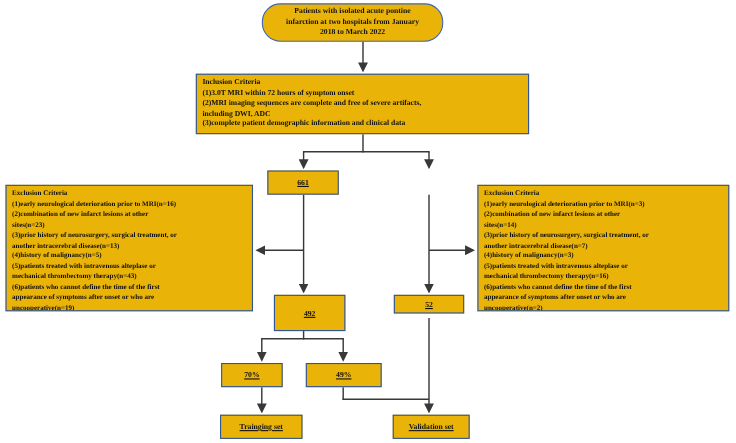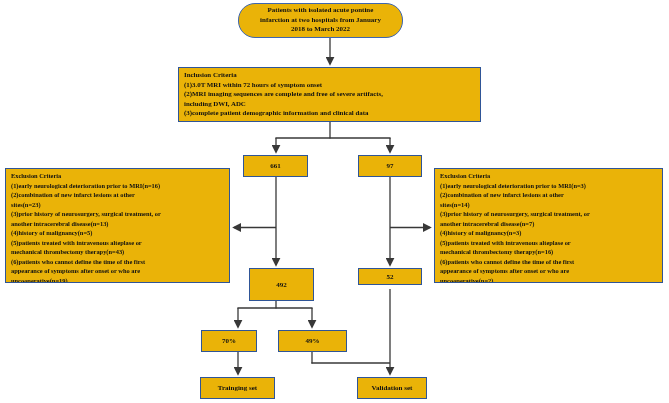--- a/index.html
+++ b/index.html
@@ -27,21 +27,21 @@
   }
   .para{
     white-space:pre-line;
     padding:2px 5px;
     text-align:left;
     overflow:hidden;
   }
   .f-start{font-size:7px;line-height:9.6px;}
   .f-incl{font-size:6.9px;line-height:9.6px;}
   .f-excl{font-size:6.4px;line-height:9.55px;}
-  .f-node{font-size:7px;}
+  .f-node{font-size:7px;text-decoration:underline;}
 </style>
 </head>
 <body>
 
 <div class="stage">
 
   <svg class="connectors" viewBox="0 0 669 403" xmlns="http://www.w3.org/2000/svg">
     <defs>
       <marker id="ah" markerUnits="userSpaceOnUse" markerWidth="9" markerHeight="9" viewBox="0 0 10 10" refX="8" refY="5" orient="auto">
         <path d="M0,0 L10,5 L0,10 z" fill="#383838"></path>
@@ -107,21 +107,20 @@
 another intracerebral disease(n=7)
 (4)history of malignancy(n=3)
 (5)patients treated with intravenous alteplase or
 mechanical thrombectomy therapy(n=16)
 (6)patients who cannot define the time of the first
 appearance of symptoms after onset or who are
 uncooperative(n=2)</div>
 
   <div class="box center f-node" style="left:243px;top:155px;width:65px;height:22px;">661</div>
 
-  <div class="box center f-node" style="left:358px;top:155px;width:64px;height:22px;">97</div>
 
   <div class="box center f-node" style="left:249px;top:268px;width:65px;height:33px;">492</div>
 
   <div class="box center f-node" style="left:358px;top:268px;width:64px;height:17px;">52</div>
 
   <div class="box center f-node" style="left:201px;top:330px;width:56px;height:22px;">70%</div>
 
   <div class="box center f-node" style="left:278px;top:330px;width:69px;height:22px;">49%</div>
 
   <div class="box center f-node" style="left:200px;top:377px;width:75px;height:22px;">Trainging set</div>

